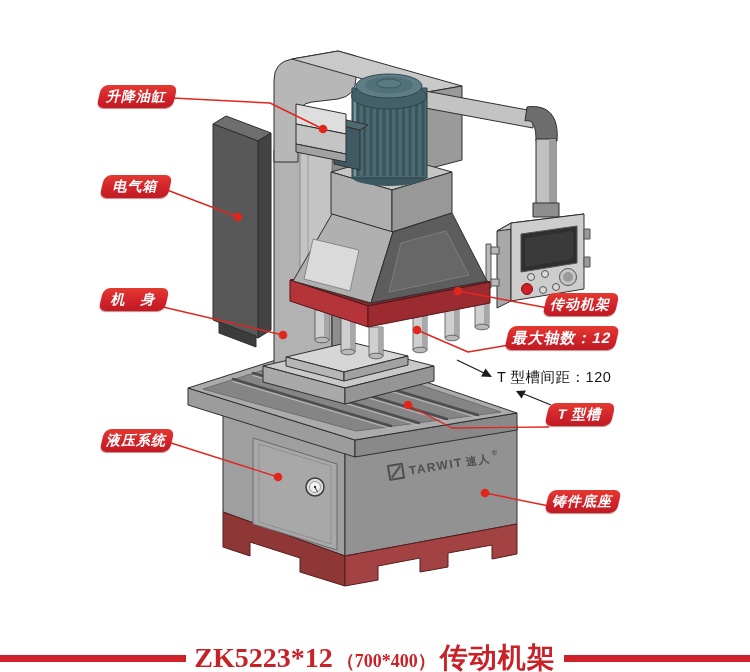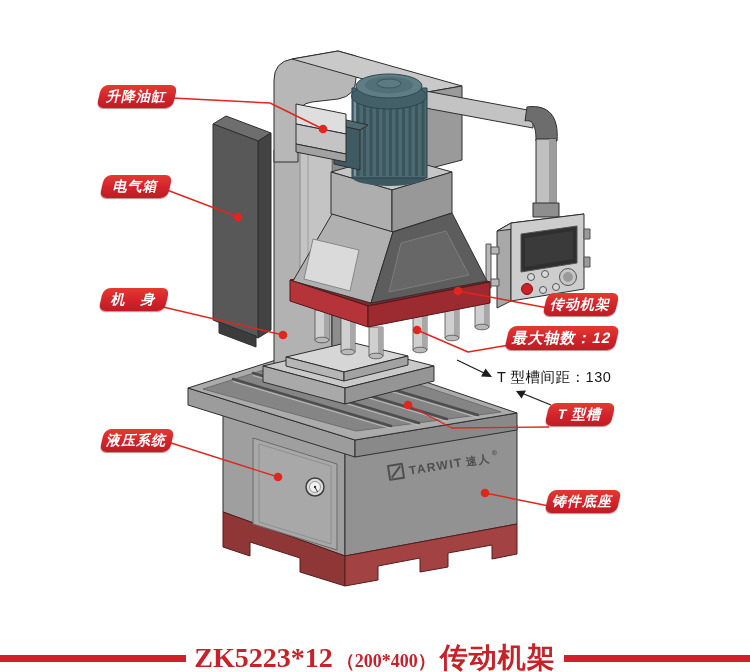--- a/index.html
+++ b/index.html
@@ -254,25 +254,25 @@
 <div class="plabel l6">
       <span>最大轴数：12</span>
     </div>
 <div class="plabel l7">
       <span>T 型槽</span>
     </div>
 <div class="plabel l8">
       <span>铸件底座</span>
     </div>
 
-<div class="dim-note">T 型槽间距：130</div>
+<div class="dim-note">T 型槽间距：120</div>
 
 <div class="title-row">
   <div class="title-bar"></div>
   <div class="title-text">
     <span class="title-model">ZK5223*12</span>
-    <span class="title-spec">（200*400）</span>
+    <span class="title-spec">（700*400）</span>
     <span class="title-name">传动机架</span>
   </div>
   <div class="title-bar"></div>
 </div>
 
 </div>
 
 </body></html>

